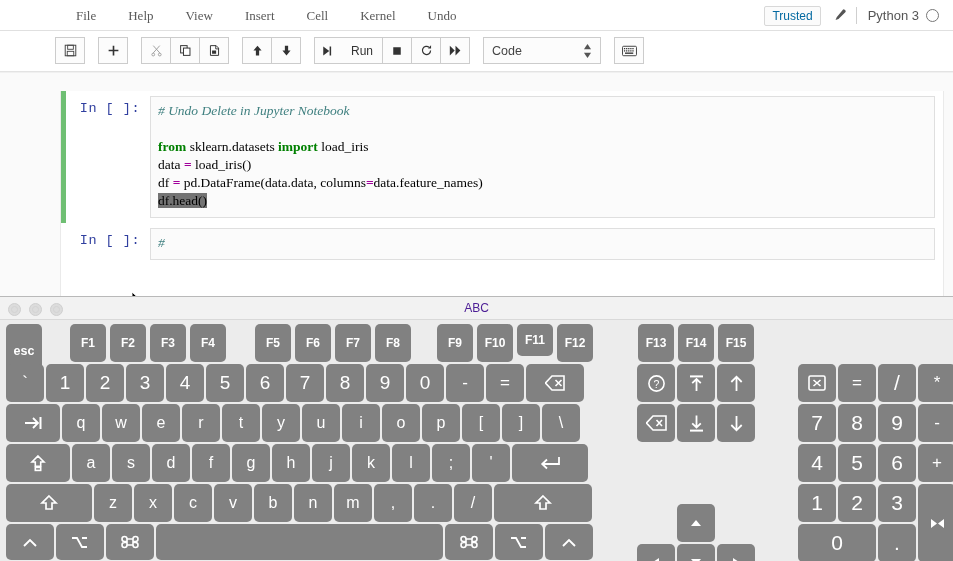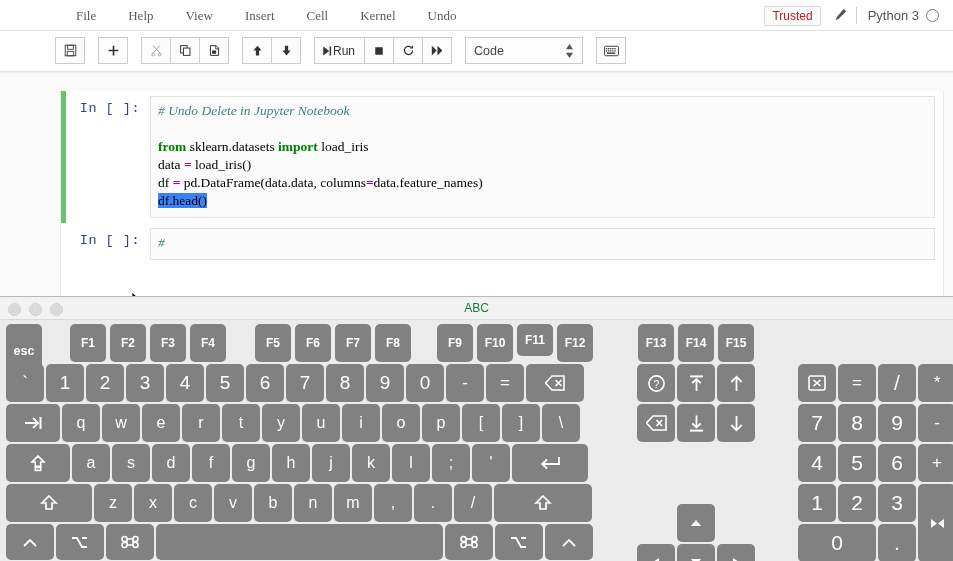--- a/index.html
+++ b/index.html
@@ -58,21 +58,21 @@
   .menu-right {
     position: absolute;
     right: 8px; top: 0;
     height: 31px;
     display: flex;
     align-items: center;
     gap: 0px;
   }
   .trusted-badge {
     font-size: 12px;
-    color: #b91c1c;
+    color: #0369a1;
     border: 1px solid #d8d8d8;
     border-radius: 2px;
     padding: 2px 7px;
     background: #fbfbfb;
     line-height: 14px;
   }
   .pencil-icon {
     margin: 0 9px 0 11px;
     display: inline-flex;
     align-items: center;
@@ -121,21 +121,21 @@
     display: inline-flex;
     align-items: center;
     justify-content: center;
     margin-left: -1px;
     box-sizing: border-box;
     color: #333;
     font-size: 12px;
     cursor: default;
   }
   .tb-group .tb-btn:first-child { margin-left: 0; }
-  .tb-btn.run { padding: 0 9px 0 6px; gap: 0; }
+  .tb-btn.run { padding: 0 9px 0 6px; gap: 18px; }
   .tb-btn.dim { color: #aaa; }
   .tb-label { font-size: 12px; color: #333; }
   .tb-select {
     width: 118px; height: 27px;
     border: 1px solid #cccccc;
     background: #fcfcfc;
     font-size: 12.5px;
     color: #444;
     display: flex;
     align-items: center;
@@ -205,21 +205,21 @@
     min-height: 26px;
     white-space: pre;
     overflow: hidden;
   }
   .editor.tall { min-height: 112px; }
 
   .tok-comment { color: #408080; font-style: italic; }
   .tok-kw      { color: #008000; font-weight: bold; }
   .tok-op      { color: #a2009b; font-weight: bold; }
   .tok-plain   { color: #000000; }
-  .sel-line    { background: #3b82f6; }
+  .sel-line    { background: #737373; }
 
   
   .mouse-cursor {
     position: absolute;
     left: 131px; top: 218px;
     width: 14px; height: 21px;
     pointer-events: none;
     z-index: 50;
   }
 
@@ -261,21 +261,21 @@
     border-radius: 50%;
     border: 1px solid #d3d3d3;
   }
   .kb-title {
     position: absolute;
     left: 0; top: 0;
     width: 953px;
     text-align: center;
     line-height: 22px;
     font-size: 12px;
-    color: #15803d;
+    color: #4c1d95;
   }
 
   .kb-body {
     position: absolute;
     left: 0; top: 23px;
     width: 953px; height: 242px;
     background: #ececec;
   }
 
   .key {

